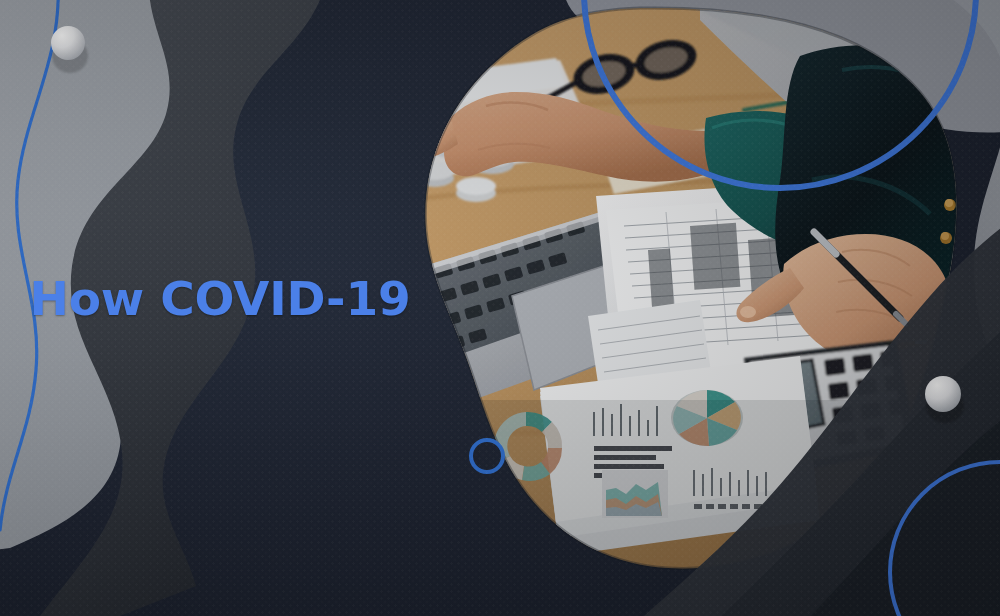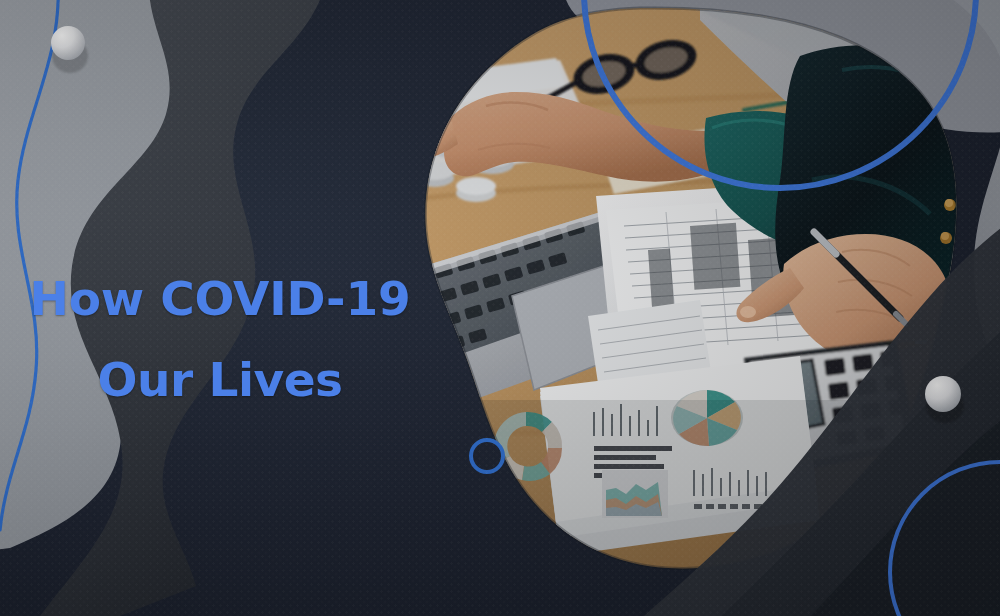--- a/index.html
+++ b/index.html
@@ -592,16 +592,15 @@
 
     <circle cx="780" cy="-8" r="196" fill="none" stroke="#3d77dd" stroke-width="6"></circle>
 
     <circle cx="487" cy="456" r="16" fill="none" stroke="#2f6fd0" stroke-width="4"></circle>
   </svg>
 
   <div class="vignette"></div>
 
   <div class="headline">
     <span class="line l1">How COVID-19</span>
-    <span class="line l3">Our Lives</span>
   </div>
 
 </div>
 
 </body></html>

